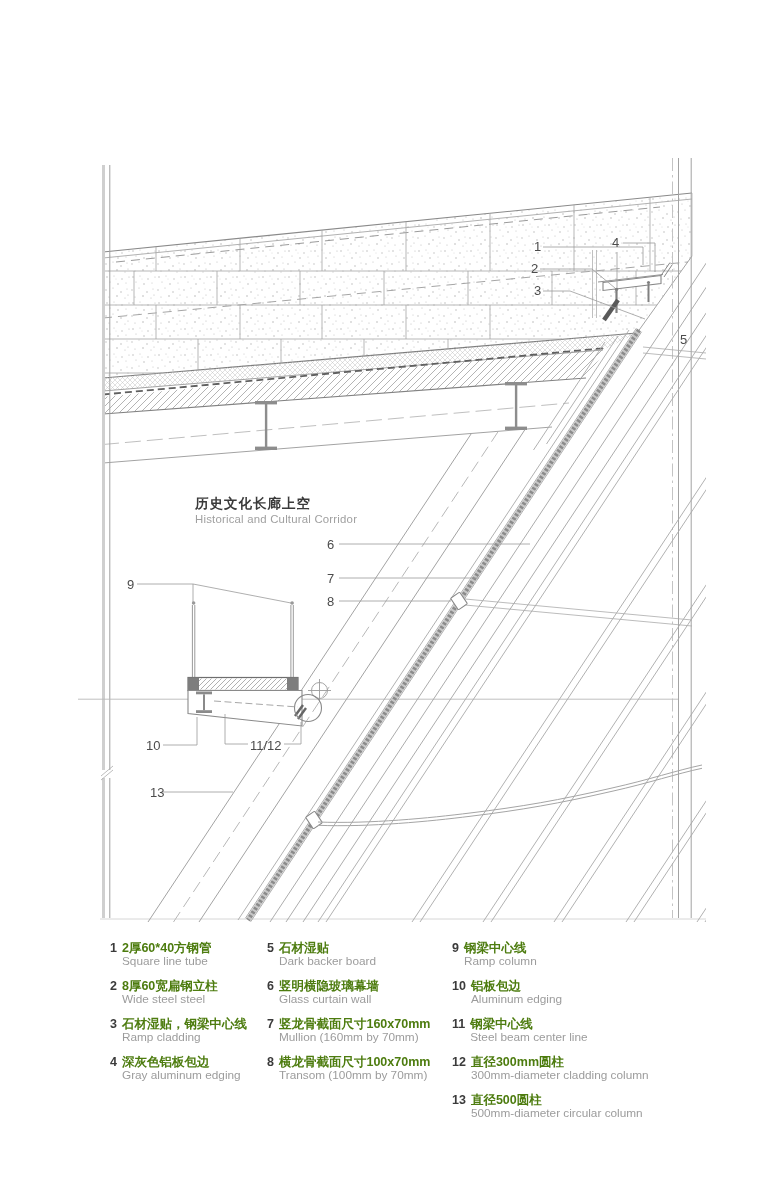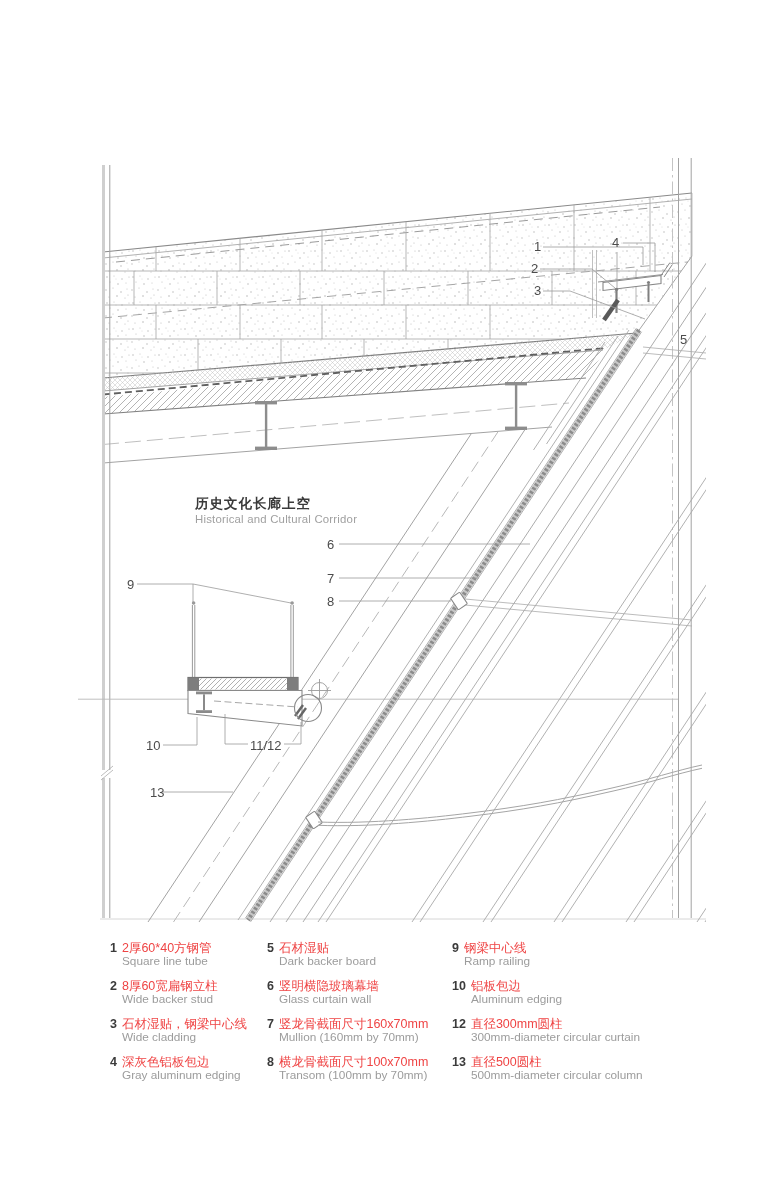--- a/index.html
+++ b/index.html
@@ -12,21 +12,21 @@
   .t-zh{font-size:13.5px;fill:#3a3a3a;font-weight:600;letter-spacing:1px;}
   .t-en{font-size:11.4px;fill:#a0a0a0;letter-spacing:.2px;}
   #legend{position:absolute;top:941px;left:0;width:774px;}
   .lg-col{position:absolute;top:0;}
   .lg-col:nth-child(1){left:110px;}
   .lg-col:nth-child(2){left:267px;}
   .lg-col:nth-child(3){left:452px;}
   .lg-item{display:grid;grid-template-columns:auto 1fr;column-gap:5px;
            margin-bottom:11px;white-space:nowrap;}
   .lg-no{font-size:12.5px;line-height:14px;color:#3b3b3b;font-weight:600;}
-  .lg-zh{font-size:12.5px;line-height:14px;color:#ef4444;font-weight:400;}
+  .lg-zh{font-size:12.5px;line-height:14px;color:#4d7c0f;font-weight:700;}
   .lg-en{font-size:11.8px;line-height:13px;color:#9c9c9c;}
 </style>
 </head>
 <body>
 
 <div id="stage">
 
 <svg width="774" height="1200" viewBox="0 0 774 1200">
   <defs>
     <pattern id="stip" width="26" height="26" patternUnits="userSpaceOnUse">
@@ -294,27 +294,27 @@
         <div class="lg-item">
           <span class="lg-no">1</span>
           <div class="lg-zh">2厚60*40方钢管</div>
           <span></span>
           <div class="lg-en">Square line tube</div>
         </div>
         <div class="lg-item">
           <span class="lg-no">2</span>
           <div class="lg-zh">8厚60宽扁钢立柱</div>
           <span></span>
-          <div class="lg-en">Wide backer stud</div>
+          <div class="lg-en">Wide steel steel</div>
         </div>
         <div class="lg-item">
           <span class="lg-no">3</span>
           <div class="lg-zh">石材湿贴，钢梁中心线</div>
           <span></span>
-          <div class="lg-en">Wide cladding</div>
+          <div class="lg-en">Ramp cladding</div>
         </div>
         <div class="lg-item">
           <span class="lg-no">4</span>
           <div class="lg-zh">深灰色铝板包边</div>
           <span></span>
           <div class="lg-en">Gray aluminum edging</div>
         </div>
       </div>
       <div class="lg-col">
         <div class="lg-item">
@@ -340,33 +340,39 @@
           <div class="lg-zh">横龙骨截面尺寸100x70mm</div>
           <span></span>
           <div class="lg-en">Transom (100mm by 70mm)</div>
         </div>
       </div>
       <div class="lg-col">
         <div class="lg-item">
           <span class="lg-no">9</span>
           <div class="lg-zh">钢梁中心线</div>
           <span></span>
-          <div class="lg-en">Ramp railing</div>
+          <div class="lg-en">Ramp column</div>
         </div>
         <div class="lg-item">
           <span class="lg-no">10</span>
           <div class="lg-zh">铝板包边</div>
           <span></span>
           <div class="lg-en">Aluminum edging</div>
         </div>
         <div class="lg-item">
+          <span class="lg-no">11</span>
+          <div class="lg-zh">钢梁中心线</div>
+          <span></span>
+          <div class="lg-en">Steel beam center line</div>
+        </div>
+        <div class="lg-item">
           <span class="lg-no">12</span>
           <div class="lg-zh">直径300mm圆柱</div>
           <span></span>
-          <div class="lg-en">300mm-diameter circular curtain</div>
+          <div class="lg-en">300mm-diameter cladding column</div>
         </div>
         <div class="lg-item">
           <span class="lg-no">13</span>
           <div class="lg-zh">直径500圆柱</div>
           <span></span>
           <div class="lg-en">500mm-diameter circular column</div>
         </div>
       </div>
     </div>
 

